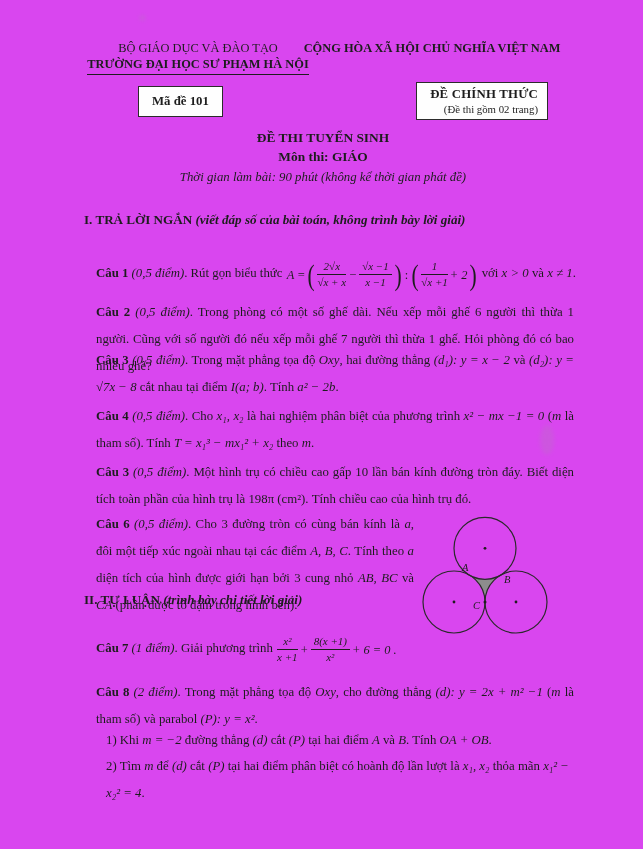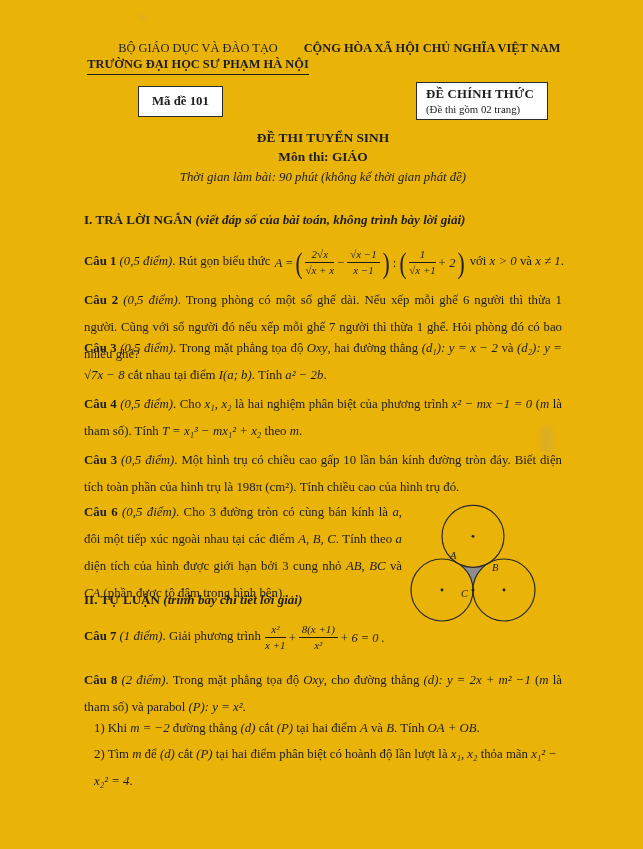--- a/index.html
+++ b/index.html
@@ -1,36 +1,36 @@
 <!DOCTYPE html>
 <html><head>
 <meta charset="utf-8">
 <style>
   html,body{margin:0;padding:0;background:#ffffff;}
   .page{
-    position:relative;width:643px;height:849px;background:#eab308;overflow:hidden;
+    position:relative;width:643px;height:849px;background:#d946ef;overflow:hidden;
     font-family:"Liberation Serif","DejaVu Serif",serif;color:#1d1d1d;
   }
   .content{position:absolute;left:84px;top:40px;width:478px;height:790px;}
   
   .hcol{position:absolute;top:0;text-align:center;font-size:12.4px;line-height:16px;}
   .hcol .u{display:inline-block;border-bottom:1.1px solid #1d1d1d;padding-bottom:2px;}
   .bold{font-weight:bold;}
-  .box{position:absolute;border:1.4px solid #2b2b2b;background:#fefefe;text-align:left;}
+  .box{position:absolute;border:1.4px solid #2b2b2b;background:#fefefe;text-align:right;}
   .box-code{padding:7px 13px;font-weight:bold;font-size:12.8px;}
   .box-official{padding:4px 9px;width:112px;}
   .box-official .l1{font-weight:bold;font-size:12.8px;letter-spacing:.2px;}
   .box-official .l2{font-size:10.8px;margin-top:1px;}
   
   .titleblock{position:absolute;left:0;top:88px;width:478px;text-align:center;}
   .titleblock .t{font-weight:bold;font-size:13.4px;line-height:19px;}
   .titleblock .time{font-style:italic;font-size:12.8px;margin-top:4px;}
   
   .sec{position:absolute;left:0;width:478px;font-size:13.1px;line-height:18px;}
-  .q{position:absolute;left:0;width:478px;font-size:12.8px;line-height:27px;text-align:justify;margin:0;}
+  .q{position:absolute;left:0;width:478px;font-size:12.8px;line-height:27px;text-align:justify;margin:12px;}
   .q.nojust{text-align:left;}
   .run.b{font-weight:bold;}
   .run.i{font-style:italic;}
   .run.bi{font-weight:bold;font-style:italic;}
   
   .formula-line{white-space:nowrap;text-align:left;}
   .math{display:inline-block;vertical-align:middle;font-style:italic;}
   .math>*{vertical-align:middle;}
   .mi{display:inline-block;font-size:12.4px;padding:0 1px;}
   .op{display:inline-block;font-size:12.4px;padding:0 2px;font-style:normal;}

